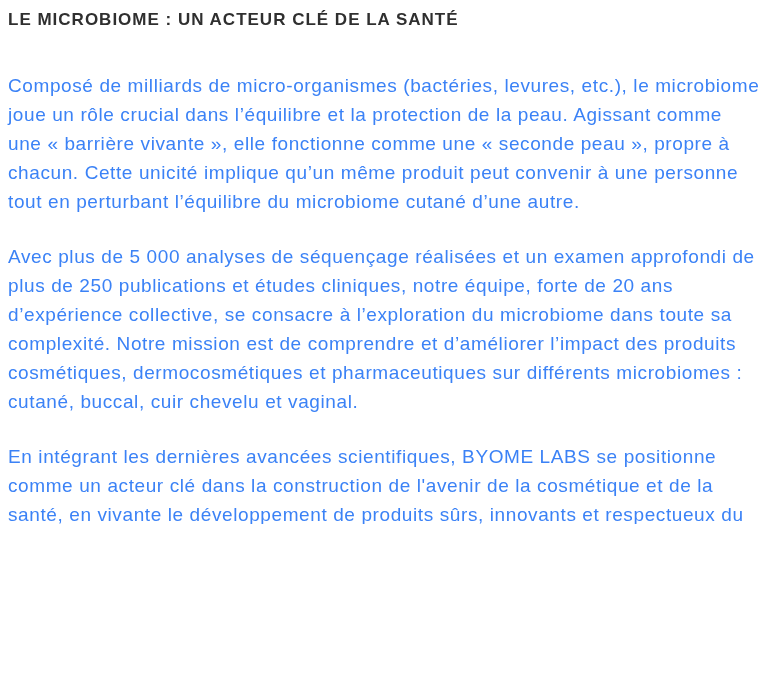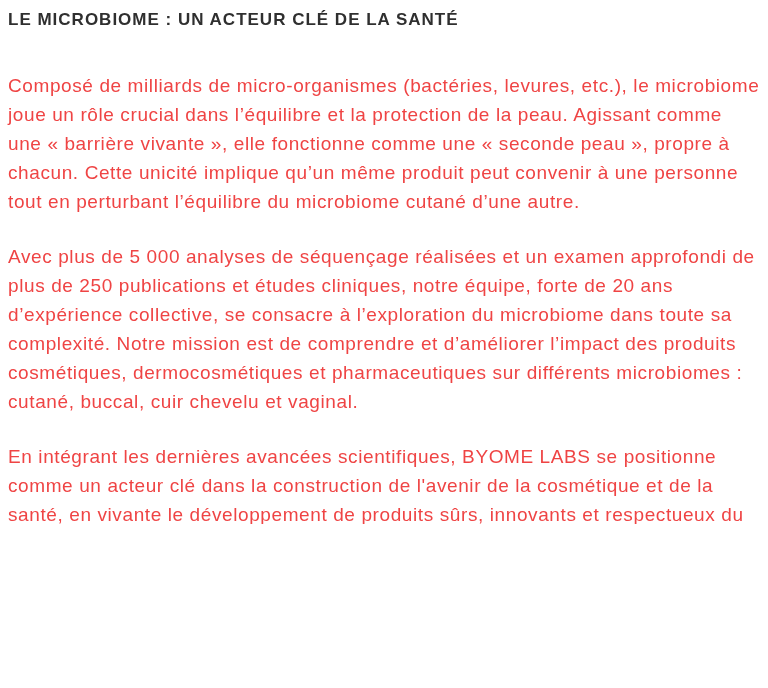--- a/index.html
+++ b/index.html
@@ -26,21 +26,21 @@
   }
   .section-expertise {
     margin-top: 14px;
   }
   .body-text {
     margin: 0 0 26px 0;
     max-width: 753px;
     font-size: 19px;
     line-height: 29px;
     font-weight: 400;
-    color: #ef4444;
+    color: #3b82f6;
     letter-spacing: 0.6px;
   }
 </style>
 </head>
 <body>
 
 <div class="page">
 
   <section class="section-microbiome">
     <h2 class="section-heading">LE MICROBIOME : UN ACTEUR CLÉ DE LA SANTÉ</h2>

